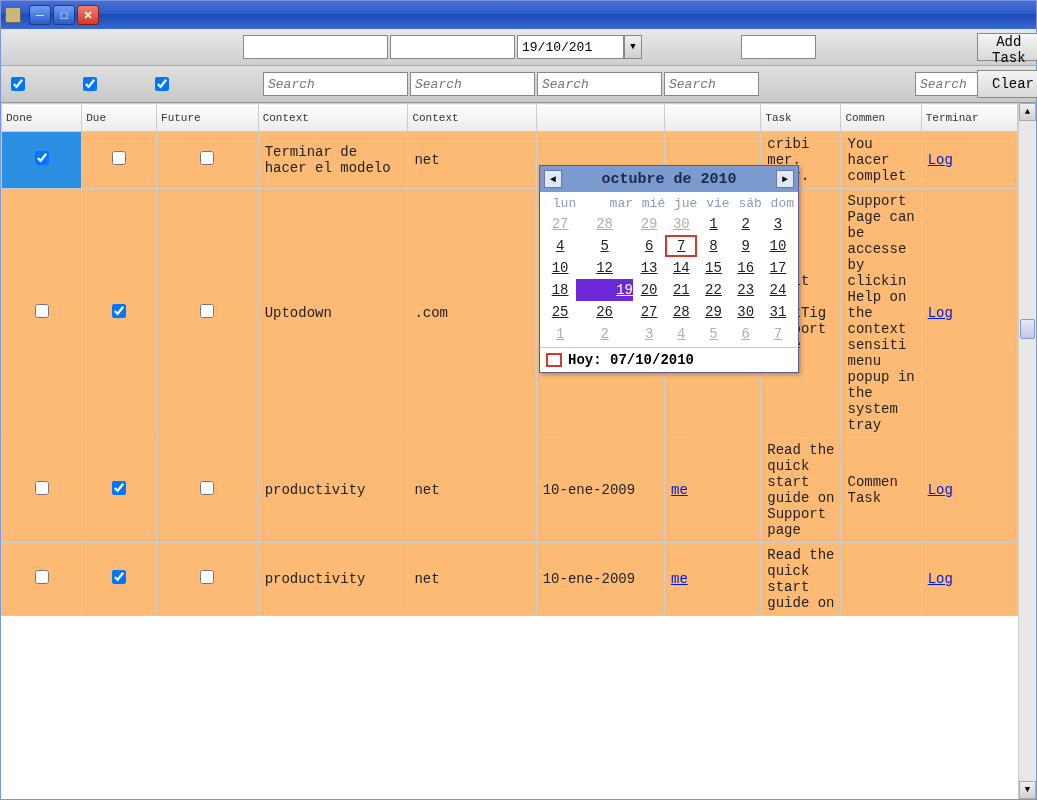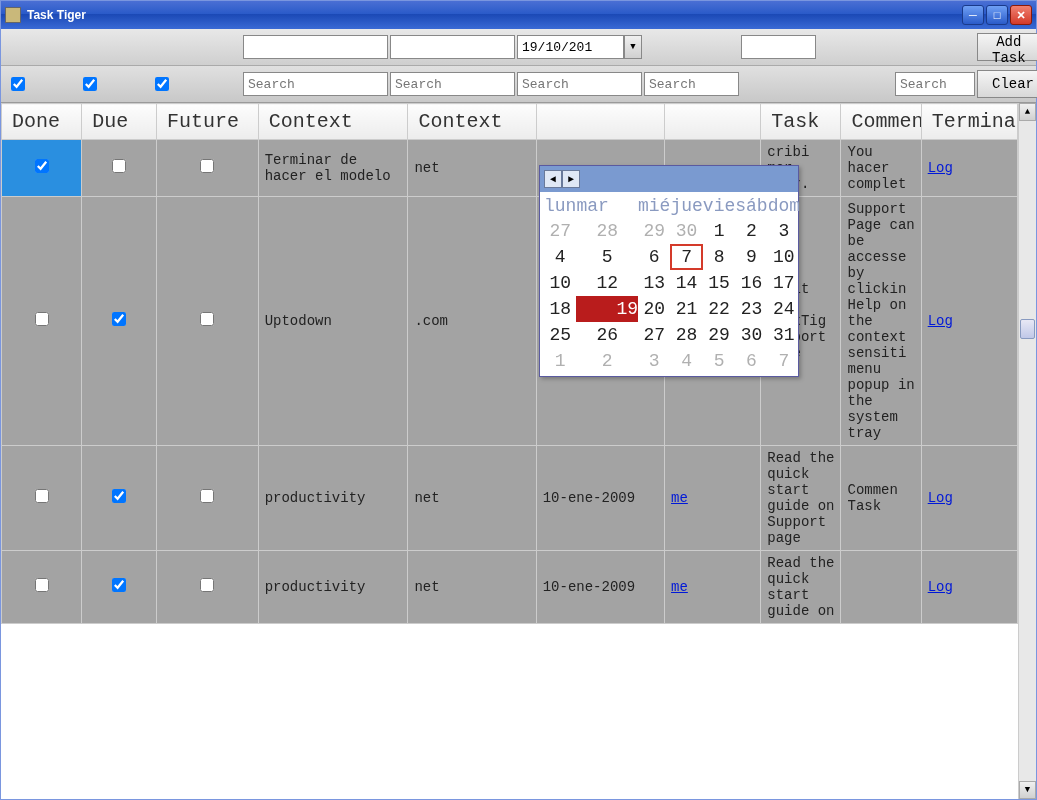--- a/index.html
+++ b/index.html
@@ -56,21 +56,21 @@
   grid-template-columns: 70px 70px 90px 145px 125px 125px 95px 75px 75px 80px auto;
   gap: 2px;
   align-items: center;
   border-bottom: 1px solid #999;
 }
 .toolbar input[type="text"], .toolbar-row2 input[type="text"] {
   height: 24px; padding: 2px 4px; border:1px solid #888; font-family:"Courier New",monospace;
   font-size:13px; background:#fff; width:100%;
 }
 .toolbar-row2 input[type="text"] {
-  color:#a16207;
+  font-style: italic; color:#a16207;margin-left:20px;
 }
 .date-input-wrap { display:flex; }
 .date-input-wrap input { flex:1; border-right:none;}
 .date-drop-btn { width:18px; height:24px; border:1px solid #888; background:linear-gradient(#f0f0f0,#d0d0d0); display:flex; align-items:center; justify-content:center; font-size:9px; cursor:pointer;}
 .btn {
   height: 28px; padding: 0 14px; font-family:"Courier New",monospace; font-size:14px;
   background: linear-gradient(#f5f5f5,#d8d8d8); border:1px solid #888; cursor:pointer;
 }
 .checkbox-cell { display:flex; justify-content:flex-start; padding-left:4px;}
 .content {
@@ -86,38 +86,38 @@
   flex:1; overflow:hidden; background:#fff;
 }
 table {
   border-collapse: collapse;
   width: 100%;
   table-layout: fixed;
 }
 th {
   background: linear-gradient(#fdfdfd, #ececec);
   border:1px solid #ccc;
-  padding: 6px 10px;
+  padding: 6px 4px;
   text-align:left;
   font-weight:normal;
   font-family:"Courier New",monospace;
-  font-size:20px;
+  font-size:11px;
   color:#333;
   height:28px;
   overflow:hidden;
   white-space:nowrap;
 }
 td {
   border:1px solid #ccc;
   padding: 4px 6px;
   vertical-align: middle;
   font-family:"Courier New",monospace;
   font-size:14px;
   color:#222;
-  background:#a3a3a3;
+  background:#fdba74;
   word-break: break-word;
 }
 tr.row-selected td.cell-done { background:#2a8fe0; }
 td.cell-center { text-align:center; }
 td a { color:#0018d8; text-decoration:underline; }
 input[type="checkbox"] { width:14px; height:14px; }
 
 
 .calendar {
   position:absolute;
@@ -142,45 +142,44 @@
 }
 .cal-title {
   flex:1; text-align:center; font-weight:bold; color:#1a2a4a; font-size:15px;
 }
 .cal-grid {
   display:grid;
   grid-template-columns: repeat(7, 1fr);
   padding:2px 4px;
 }
 .cal-dow {
-  text-align:left; color:#8a9ac0; font-size:18px; padding:2px 0;
+  text-align:right; color:#8a9ac0; font-size:13px; padding:2px 0;
 }
 .cal-day {
-  text-align:center; padding:3px 0; font-size:18px; color:#222; cursor:pointer;
+  text-align:center; padding:3px 0; font-size:14px; color:#222; cursor:pointer;text-decoration:underline;
 }
 .cal-day.other { color:#b0b0b0; }
 .cal-day.today { border:2px solid #d43a2a; padding:1px 0;}
-.cal-day.selected { background:#b91c1c; color:#fff;padding-left:40px; }
+.cal-day.selected { background:#6d28d9; color:#fff;padding-left:40px; }
 .cal-footer {
   display:flex; align-items:center; padding:4px 6px; border-top:1px solid #ccc;
 }
 .cal-footer .today-box { width:16px; height:14px; border:2px solid #d43a2a; margin-right:6px;}
 .cal-footer .today-text { font-weight:bold; font-size:14px;}
 
 .col-done{width:75px}.col-due{width:70px}.col-future{width:95px}.col-project{width:140px}
 .col-context{width:120px}.col-date{width:120px}.col-who{width:90px}.col-task{width:75px}
 .col-comment{width:75px}.col-history{width:90px}
 </style>
 </head>
 <body>
 
 <div class="window">
   <div class="titlebar">
     <div class="app-icon"></div>
-    <div class="title">Task Tiger</div>
     <div class="win-btn">─</div>
     <div class="win-btn">□</div>
     <div class="win-btn win-close">✕</div>
   </div>
 
   <div class="toolbar">
     <span></span>
       <span></span>
       <span></span>
     <input type="text" style="">
@@ -301,20 +300,21 @@
       <div class="scroll-arrow">▲</div>
       <div class="scroll-track">
         <div class="scroll-thumb"></div>
       </div>
       <div class="scroll-arrow">▼</div>
     </div>
 
     <div class="calendar">
       <div class="cal-header">
         <div class="cal-nav">◄</div>
+        <div class="cal-title">octubre de 2010</div>
         <div class="cal-nav">►</div>
       </div>
       <div class="cal-grid" id="cal-grid">
           <div class="cal-dow">lun</div>
           <div class="cal-dow">mar</div>
           <div class="cal-dow">mié</div>
           <div class="cal-dow">jue</div>
           <div class="cal-dow">vie</div>
           <div class="cal-dow">sáb</div>
           <div class="cal-dow">dom</div>
@@ -354,16 +354,20 @@
           <div class="cal-day">30</div>
           <div class="cal-day">31</div>
           <div class="cal-day other">1</div>
           <div class="cal-day other">2</div>
           <div class="cal-day other">3</div>
           <div class="cal-day other">4</div>
           <div class="cal-day other">5</div>
           <div class="cal-day other">6</div>
           <div class="cal-day other">7</div>
         </div>
+      <div class="cal-footer">
+        <div class="today-box"></div>
+        <div class="today-text">Hoy: 07/10/2010</div>
+      </div>
     </div>
 
   </div>
 </div>
 
 </body></html>

